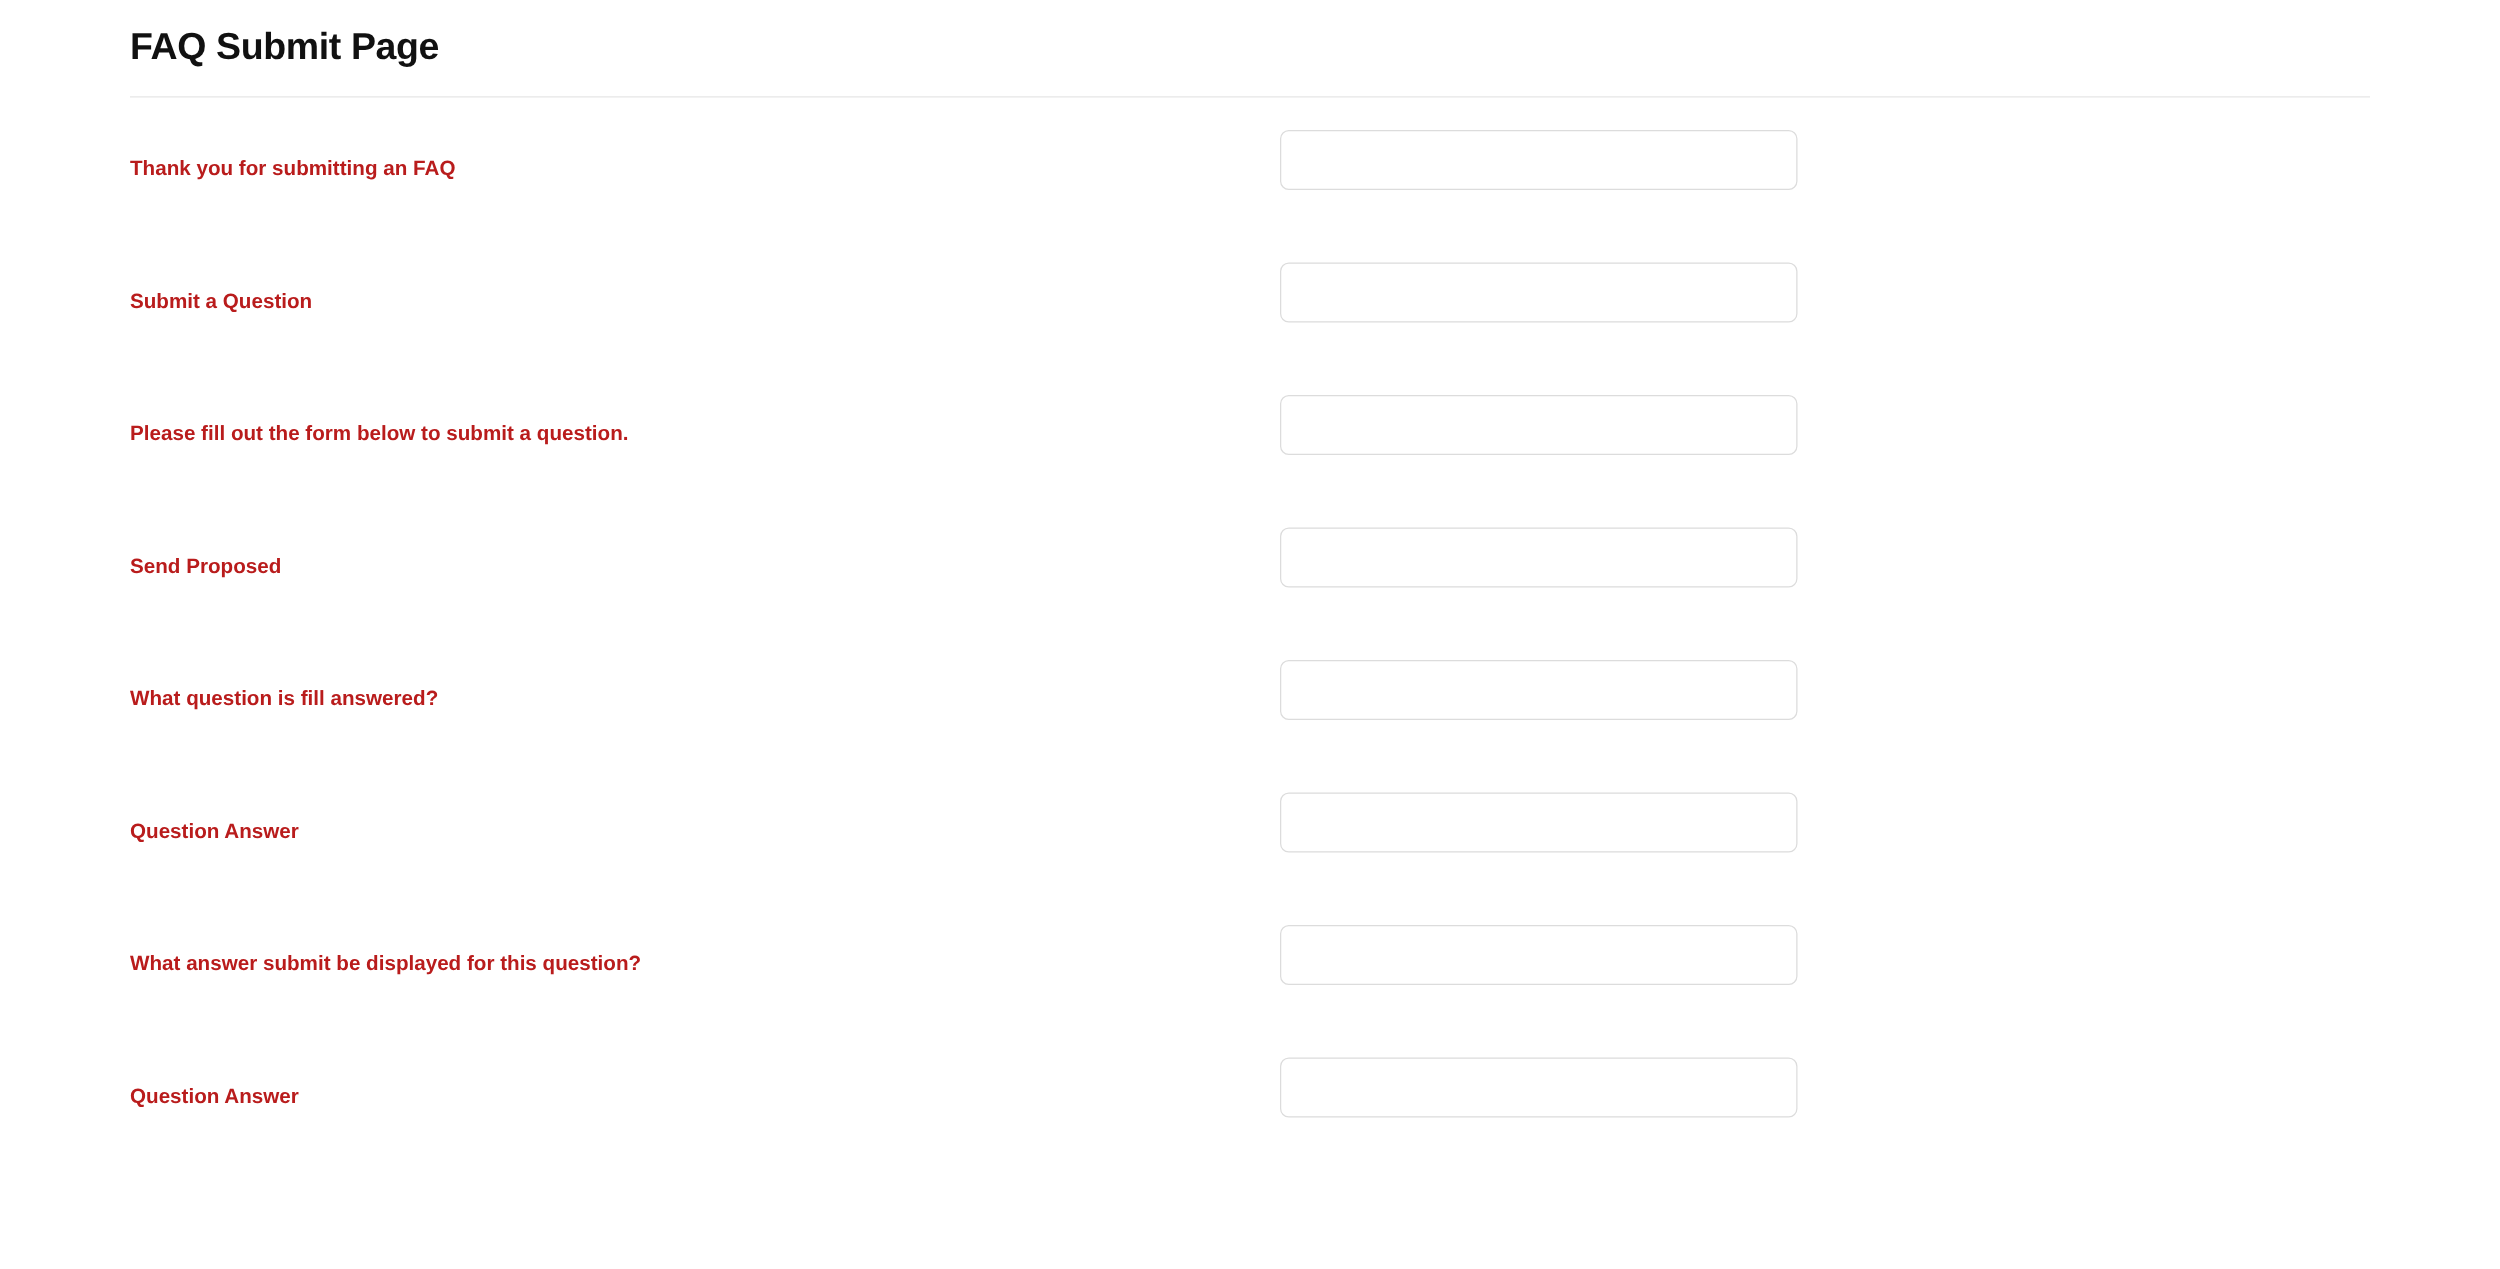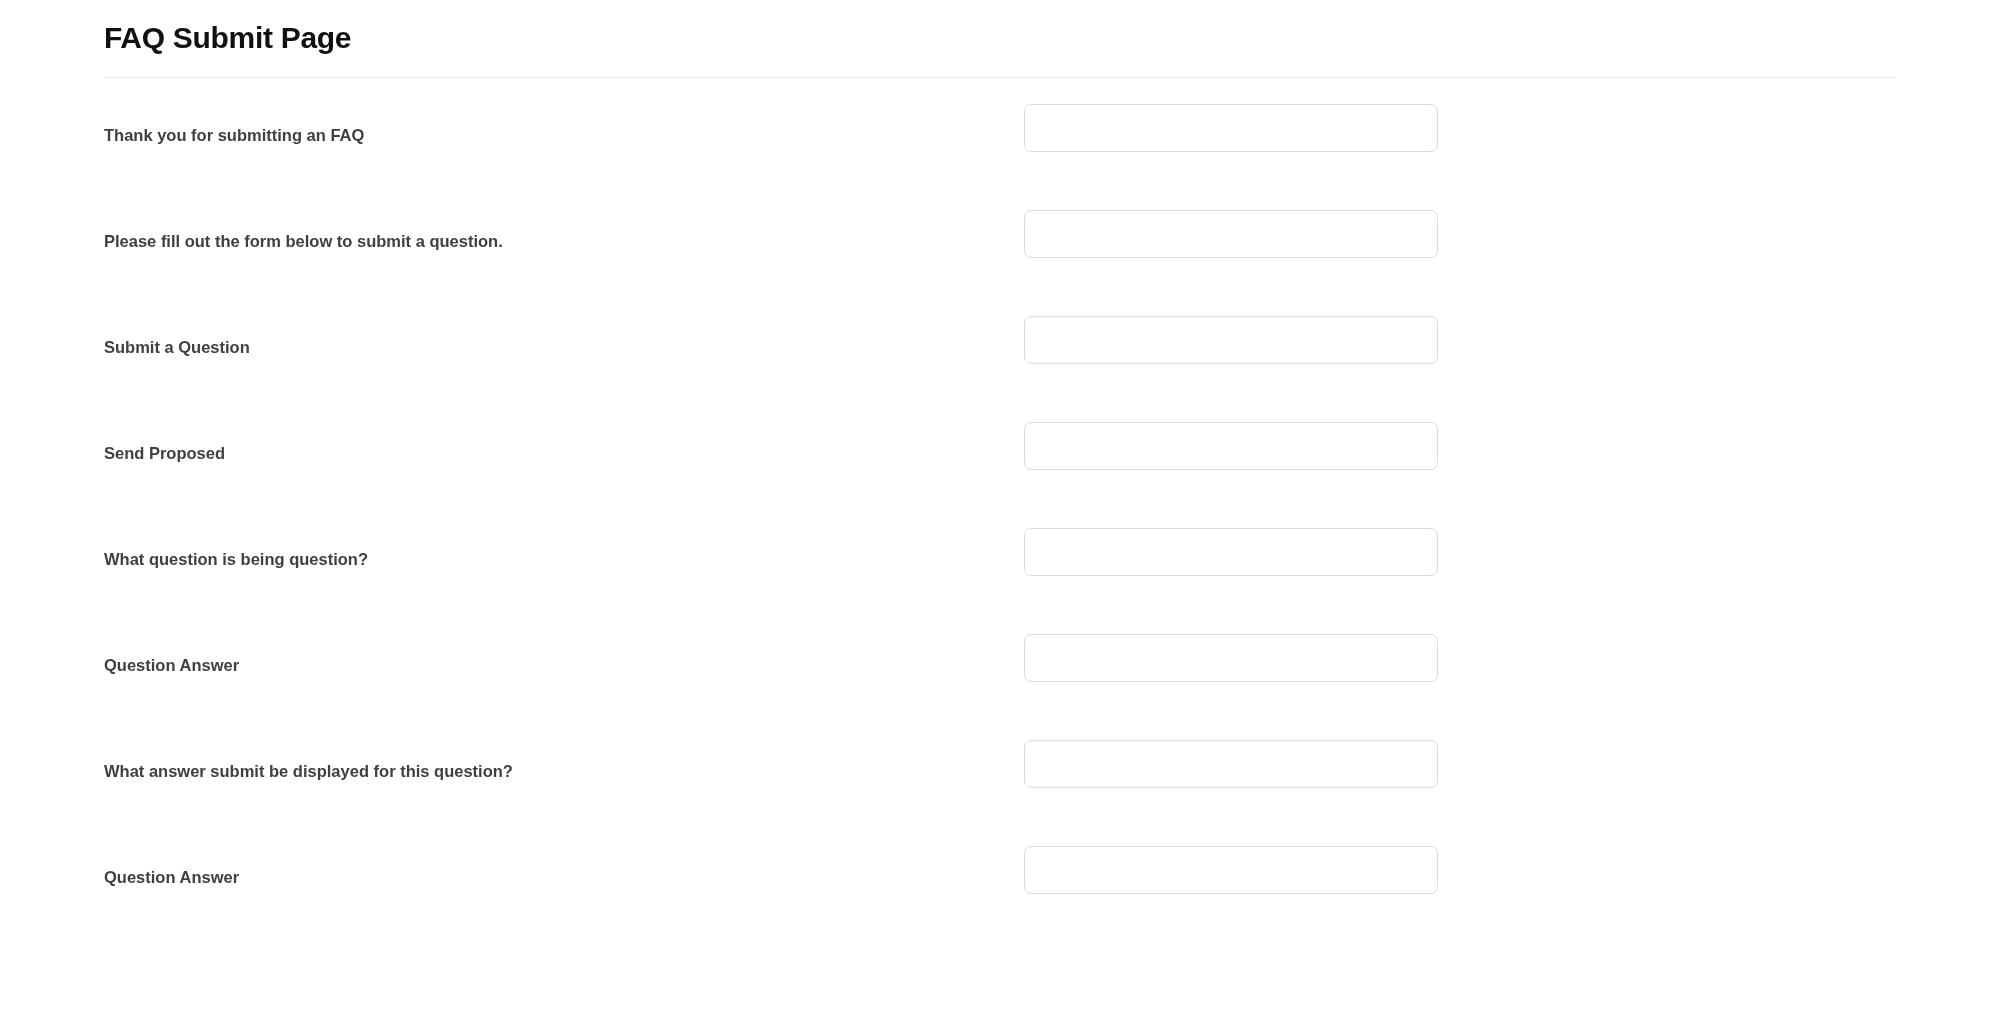--- a/index.html
+++ b/index.html
@@ -42,21 +42,21 @@
   }
   .form-row {
     display: flex;
     align-items: flex-start;
     height: 106px;
   }
   .row-label {
     width: 920px;
     font-size: 16.5px;
     font-weight: 700;
-    color: #404040;
+    color: #b91c1c;
     line-height: 1.35;
     padding-top: 20px;
     box-sizing: border-box;
   }
   .row-field {
     width: 414px;
   }
   .text-input {
     display: block;
     box-sizing: border-box;
@@ -86,43 +86,43 @@
   <div class="form-rows">
 
     <div class="form-row">
       <div class="row-label">Thank you for submitting an FAQ</div>
       <div class="row-field">
         <input class="text-input" type="text" value="" style="">
       </div>
     </div>
 
     <div class="form-row">
-      <div class="row-label">Please fill out the form below to submit a question.</div>
+      <div class="row-label">Submit a Question</div>
       <div class="row-field">
         <input class="text-input" type="text" value="" style="">
       </div>
     </div>
 
     <div class="form-row">
-      <div class="row-label">Submit a Question</div>
+      <div class="row-label">Please fill out the form below to submit a question.</div>
       <div class="row-field">
         <input class="text-input" type="text" value="" style="">
       </div>
     </div>
 
     <div class="form-row">
       <div class="row-label">Send Proposed</div>
       <div class="row-field">
         <input class="text-input" type="text" value="" style="">
       </div>
     </div>
 
 
     <div class="form-row">
-      <div class="row-label">What question is being question?</div>
+      <div class="row-label">What question is fill answered?</div>
       <div class="row-field">
         <input class="text-input" type="text" value="" style="">
       </div>
     </div>
 
     <div class="form-row">
       <div class="row-label">Question Answer</div>
       <div class="row-field">
         <input class="text-input" type="text" value="" style="">
       </div>

